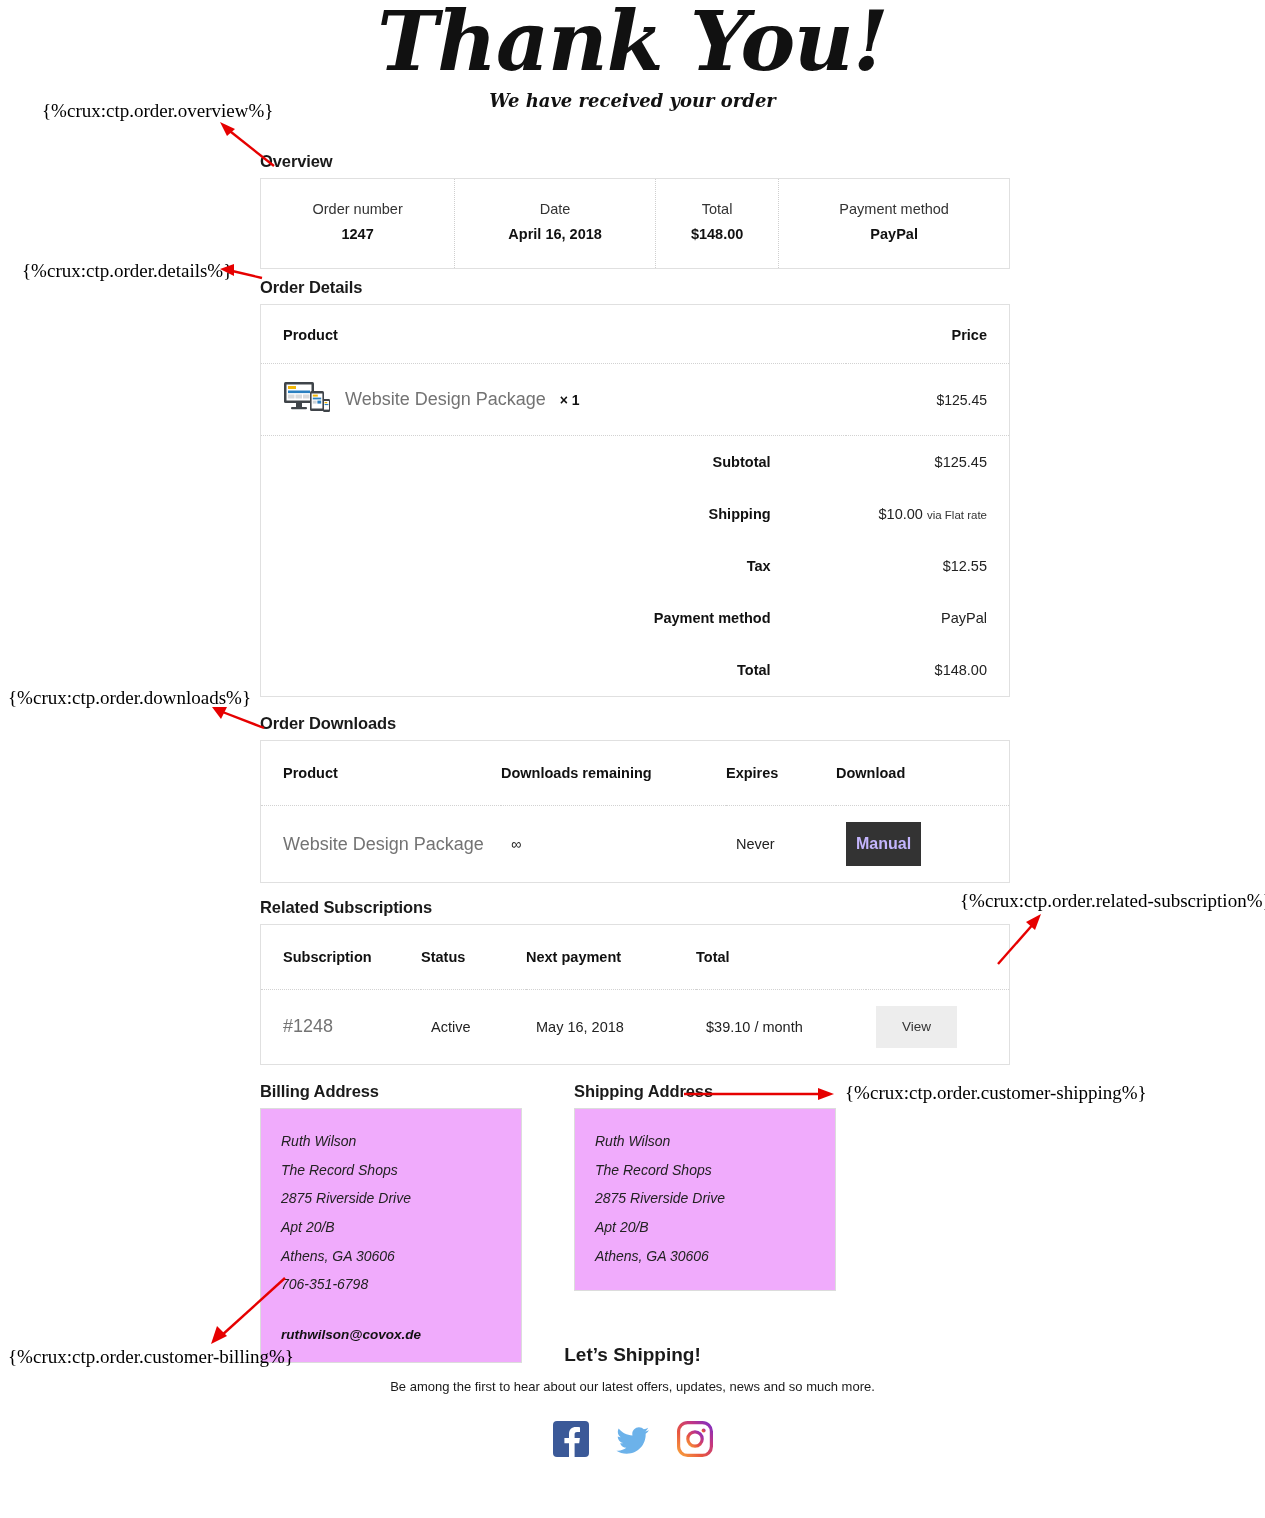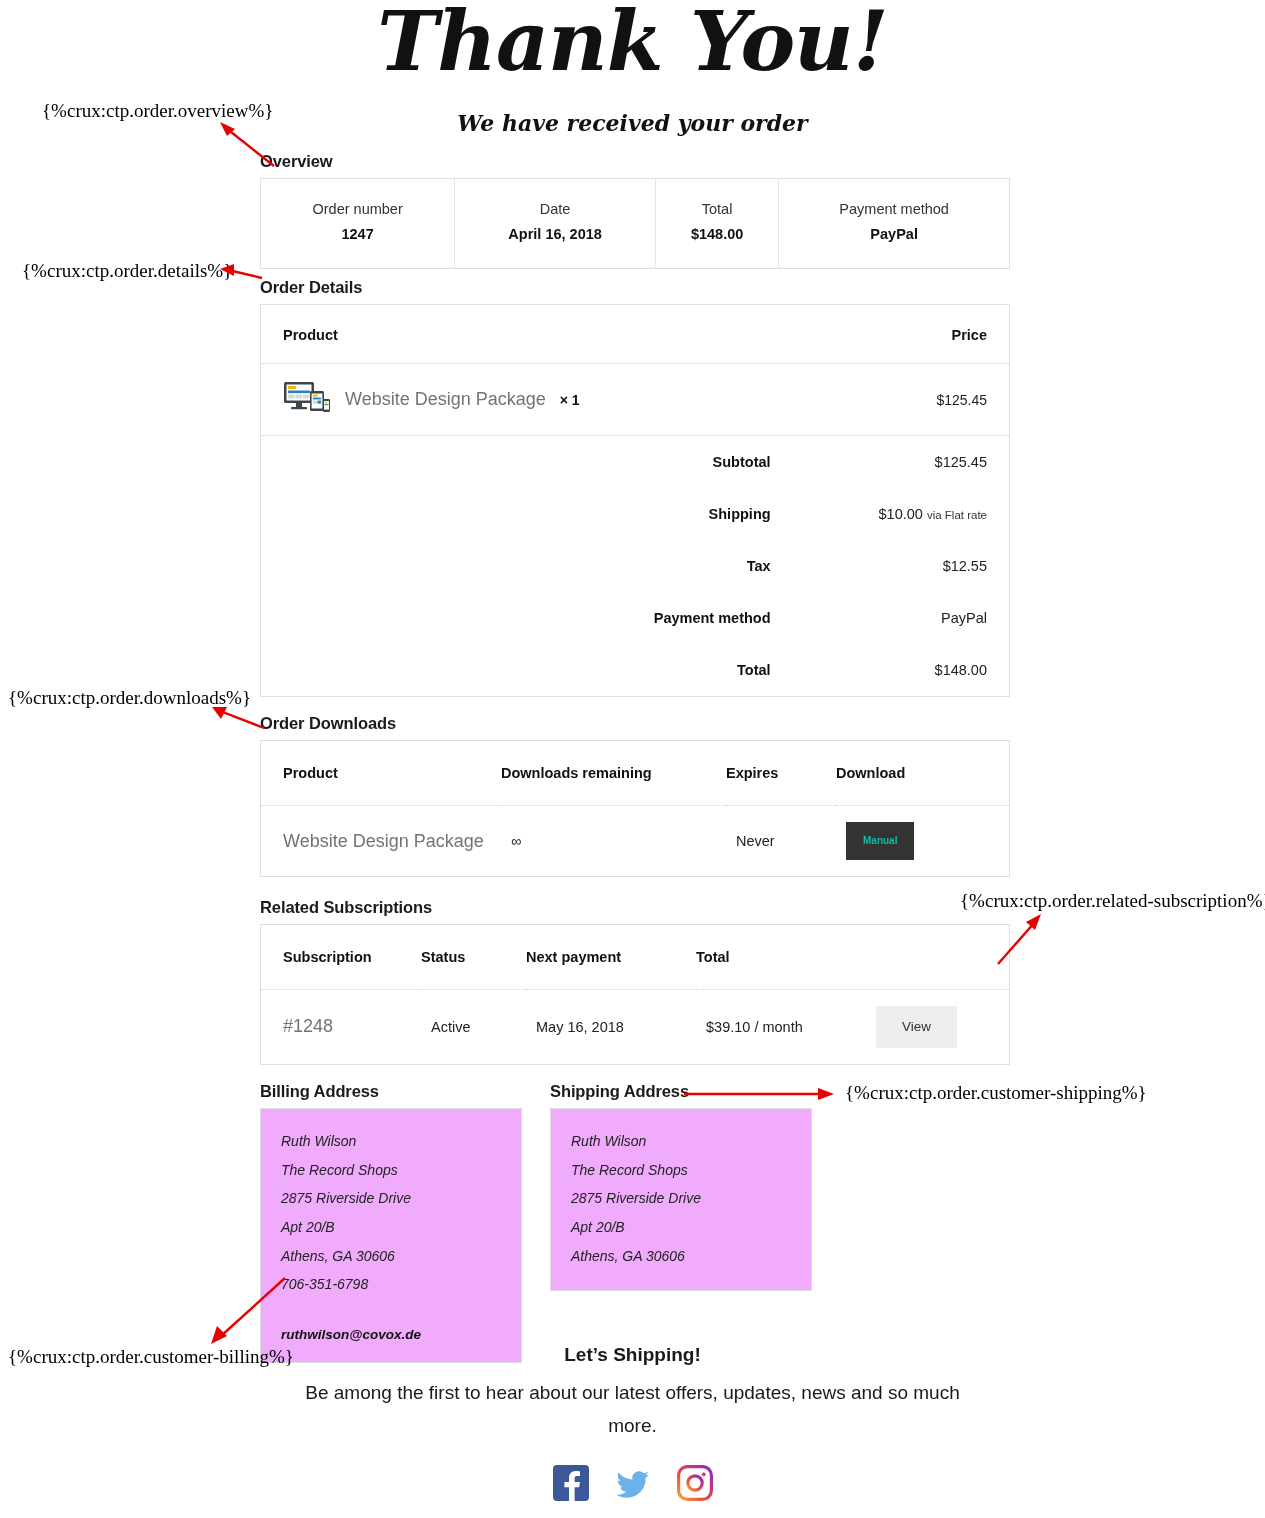--- a/index.html
+++ b/index.html
@@ -36,23 +36,23 @@
     font-size:82px;
     line-height:1.0;
     letter-spacing:-1px;
     color:#111;
     margin:0;
   }
   .hero-sub {
     font-family:"DejaVu Serif", serif;
     font-style:italic;
     font-weight:bold;
-    font-size:22px;
+    font-size:18px;
     color:#111;
-    margin:28px 0 0 0;
+    margin:8px 0 0 0;
   }
 
   
   .col { position:absolute; left:260px; width:750px; }
 
   h2.sect {
     font-size:16.5px;
     font-weight:bold;
     color:#1a1a1a;
     margin:0 0 7px 0;
@@ -113,53 +113,53 @@
     border-bottom:1px dotted #d2d2d2;
   }
   table.grid td {
     font-size:14.5px; color:#222; text-align:left;
     padding:16px 10px; vertical-align:middle;
   }
   table.grid th:first-child, table.grid td:first-child { padding-left:22px; }
   .inf { font-size:15px; }
 
   .btn-dark {
-    display:inline-block; background:#333333; color:#14b8a6;
-    font-size:10px; font-weight:bold;
-    padding:14px 17px; border:none; text-decoration:none;
+    display:inline-block; background:#333333; color:#c4b5fd;
+    font-size:16px; font-weight:bold;
+    padding:14px 10px; border:none; text-decoration:none;
     line-height:1;
   }
   .btn-light {
     display:inline-block; background:#ededed; color:#333;
     font-size:13.5px;
     padding:14px 26px; border:none; text-decoration:none;
     line-height:1;
   }
 
   
-  .addr-wrap { display:flex; gap:28px; }
+  .addr-wrap { display:flex; gap:52px; }
   .addr-col { }
   .addr-box {
     border:1px solid #dcdcdc; background:#f0abfc;
     padding:18px 20px 20px 20px;
   }
   .addr-line {
     font-size:14px; font-style:italic; color:#222;
     line-height:2.05; white-space:nowrap;
   }
   .addr-email {
     font-size:13.5px; font-style:italic; font-weight:bold; color:#111;
     margin-top:28px; white-space:nowrap;
   }
 
   
   .footer { text-align:center; }
   .f-title { font-size:19px; font-weight:bold; color:#1a1a1a; margin:0 0 10px 0; }
   .f-text {
-    font-size:19px; color:#1a1a1a; line-height:1.75;
+    font-size:13px; color:#1a1a1a; line-height:1.75;
     width:700px; margin:0 auto;
   }
   .socials { margin-top:22px; display:flex; justify-content:center; gap:26px; }
   .soc { width:36px; height:36px; display:block; }
 </style>
 </head>
 <body>
 
 <div class="page">
 

